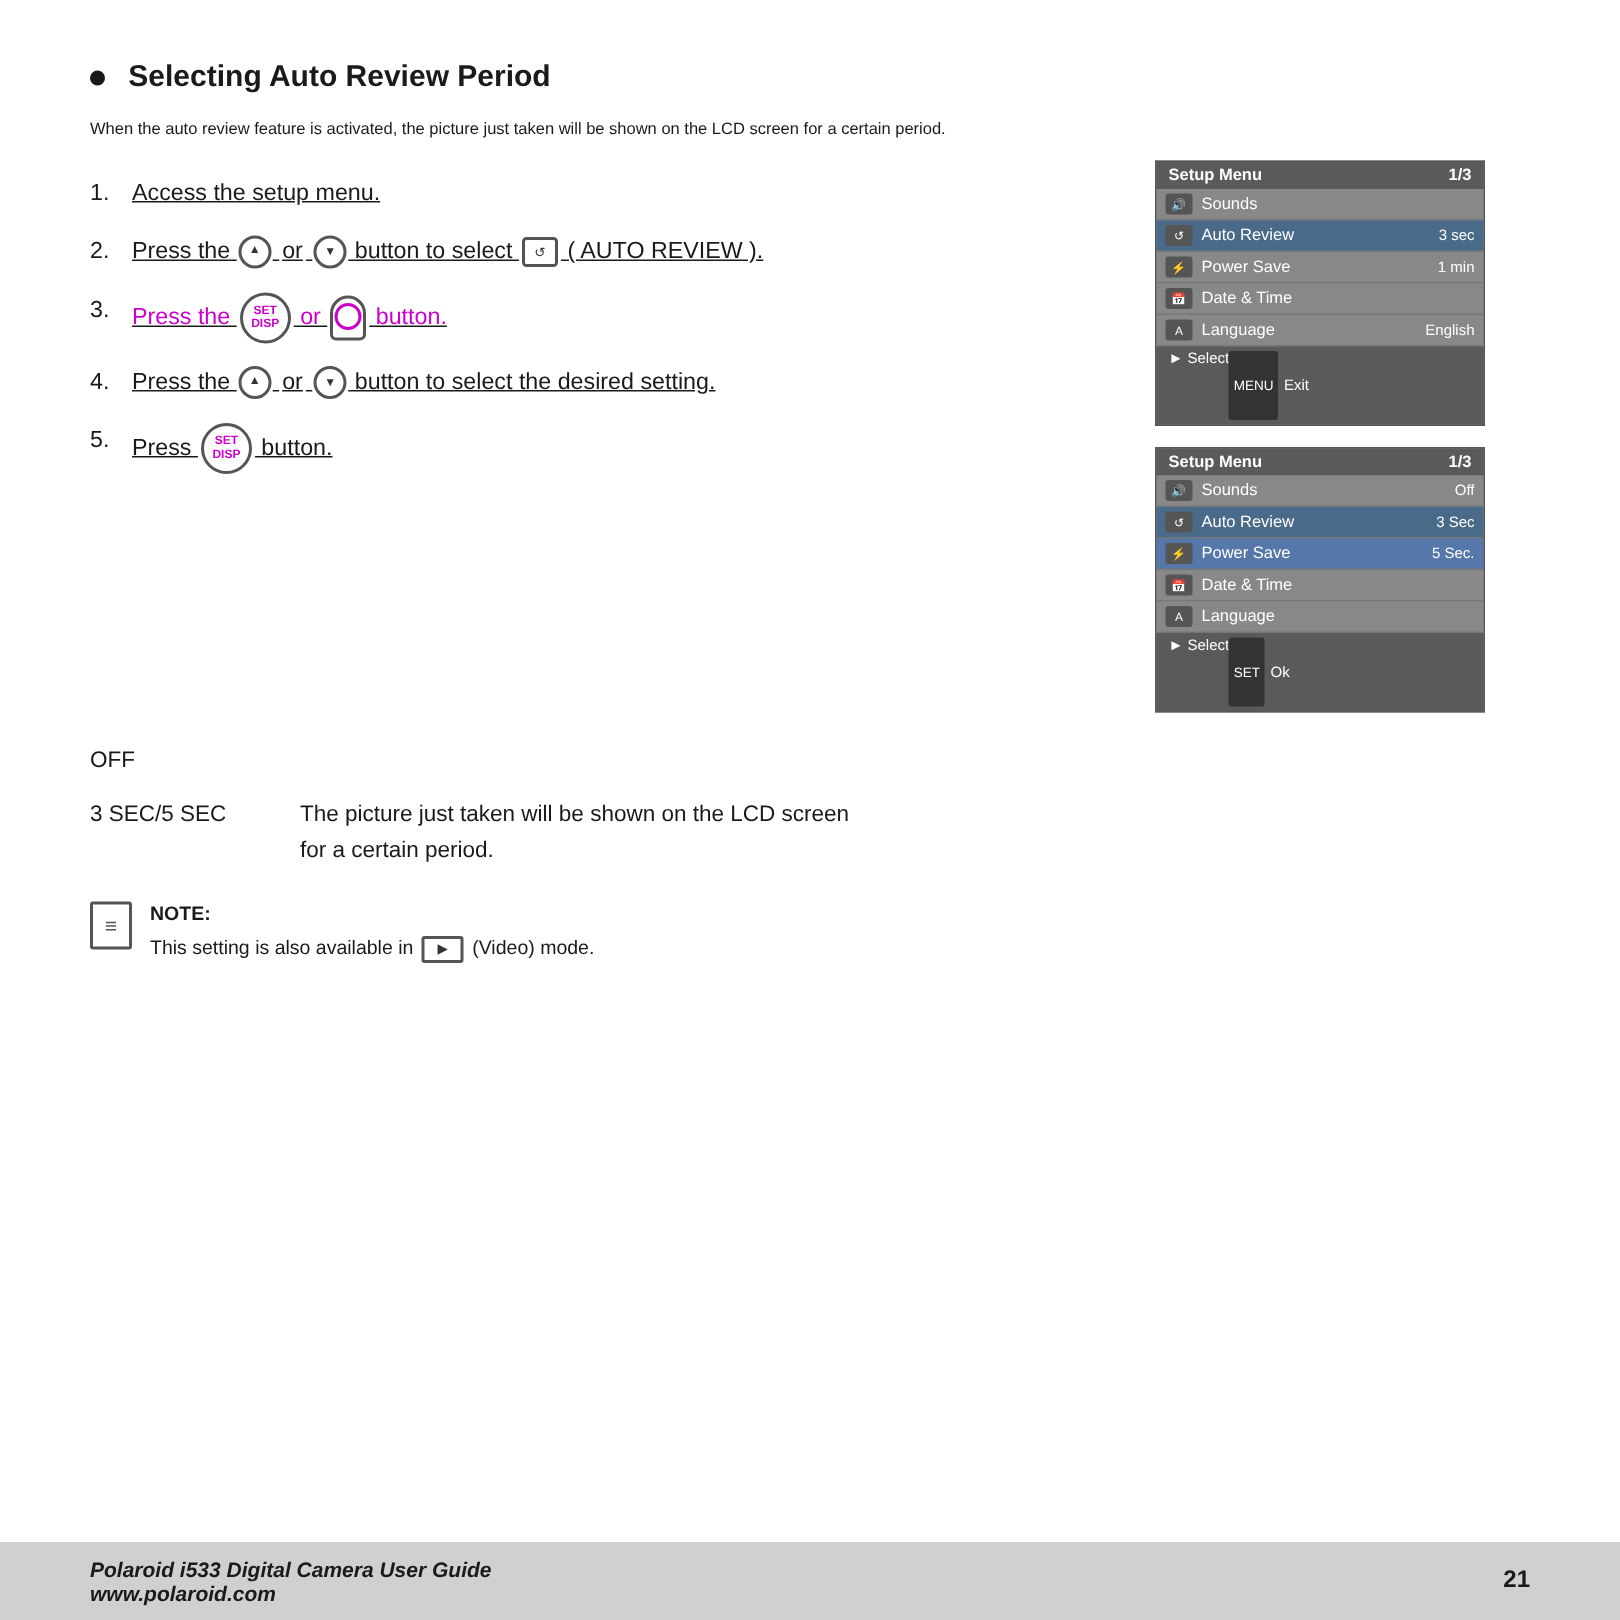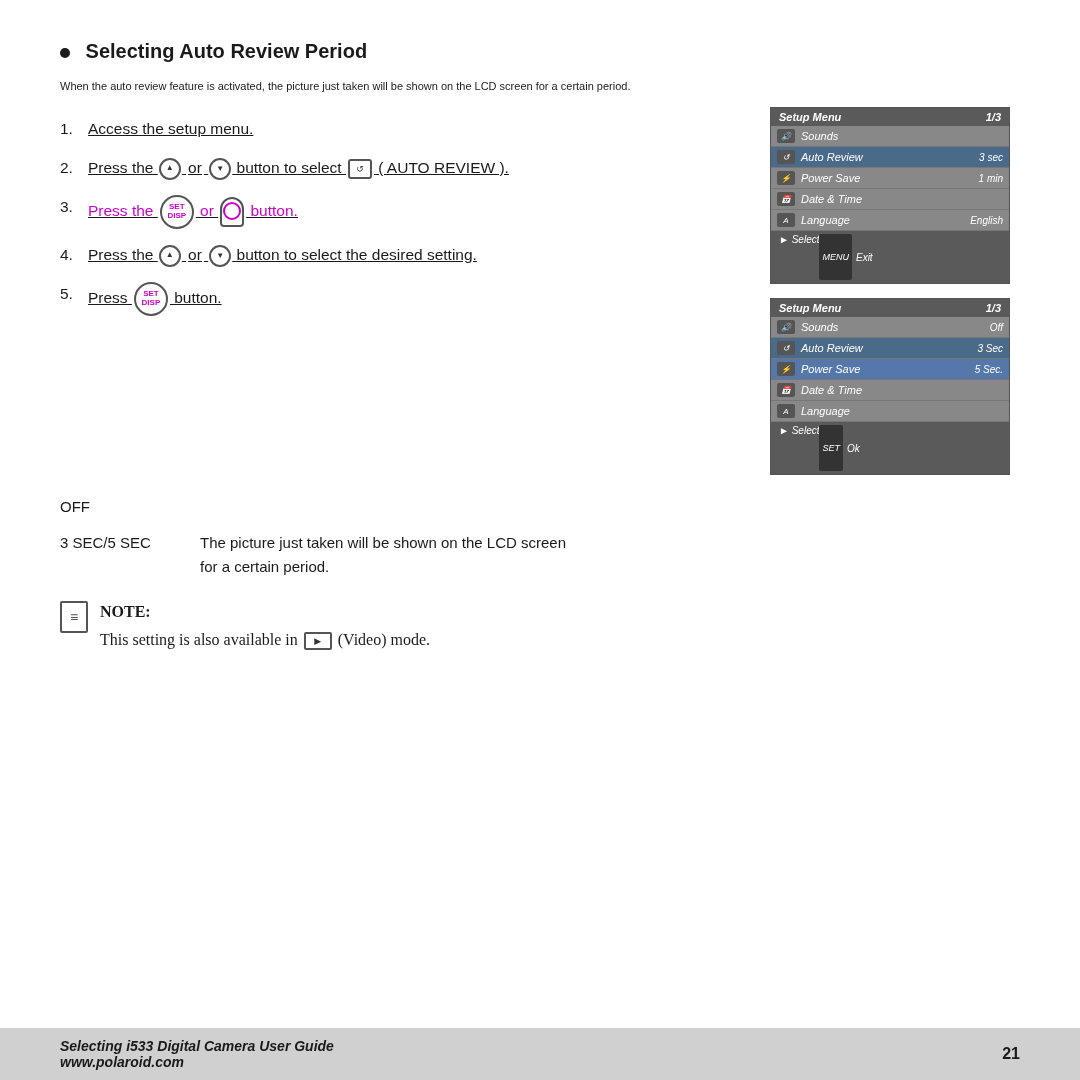--- a/index.html
+++ b/index.html
@@ -173,26 +173,25 @@
       vertical-align: middle;
       margin: 0 2px;
     }
 
     .pink-text {
       color: #cc00cc;
     }
 
     
     .menu-screenshot {
-      width: 240px;
+      width: 220px;
       background: #888;
       border: 1px solid #555;
       font-size: 11px;
       color: #fff;
-      font-style: italic;
     }
 
     .menu-header {
       background: #5a5a5a;
       padding: 3px 8px;
       display: flex;
       justify-content: space-between;
       font-size: 11px;
       color: #fff;
       font-weight: bold;
@@ -303,23 +302,22 @@
       content: '≡';
       position: absolute;
       top: 50%;
       left: 50%;
       transform: translate(-50%, -50%);
       font-size: 14px;
       color: #555;
     }
 
     .note-content {
-      font-size: 16px;
+      font-size: 13px;
       line-height: 1.6;
-      font-family: Liberation Serif, serif;
     }
 
     .note-label {
       font-weight: bold;
       display: block;
       margin-bottom: 2px;
     }
 
     .video-icon {
       display: inline-flex;
@@ -539,17 +537,17 @@
         </span>
       </div>
     </div>
 
   </div>
 
 </div>
 
 <div class="page-footer">
   <div class="footer-left">
-    <div>Selecting i533 Digital Camera User Guide</div>
+    <div>Polaroid i533 Digital Camera User Guide</div>
     <div>www.polaroid.com</div>
   </div>
   <div class="footer-right">21</div>
 </div>
 
 </body></html>

